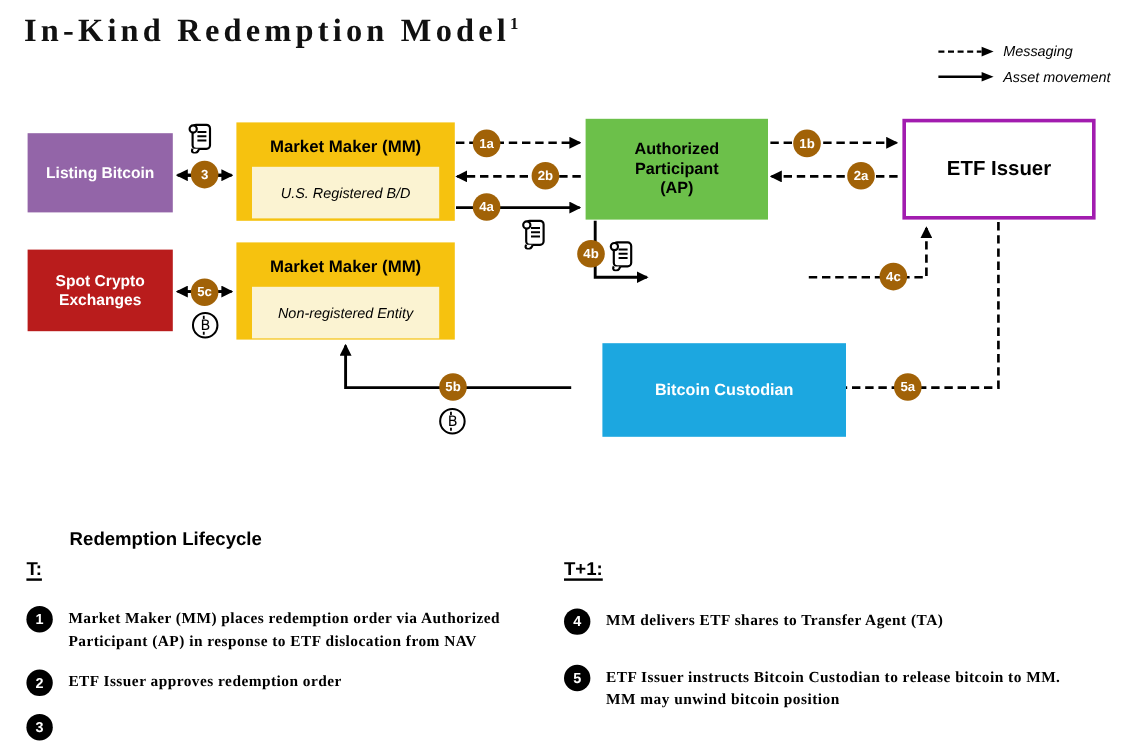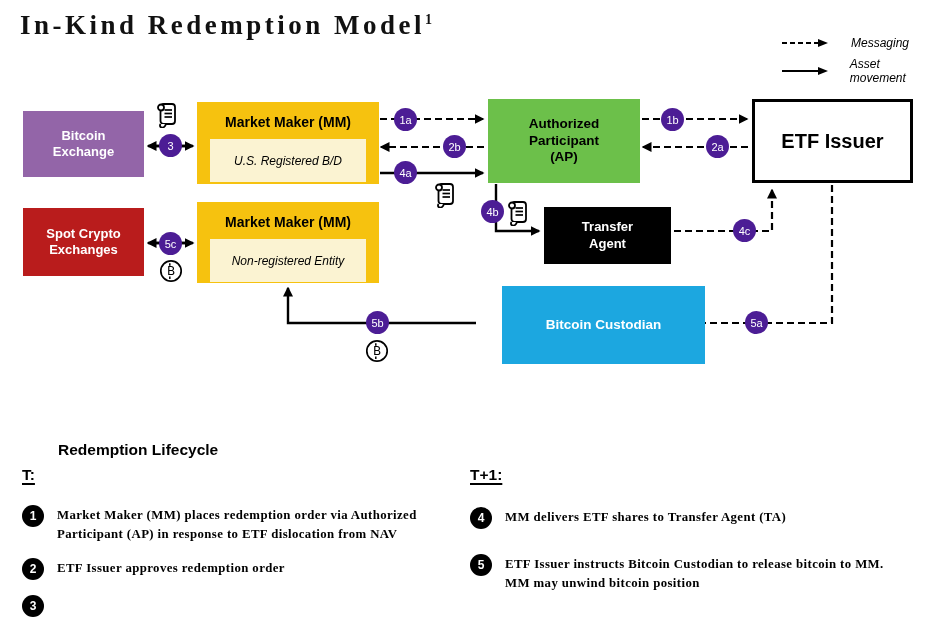--- a/index.html
+++ b/index.html
@@ -7,49 +7,49 @@
         font-family:"Liberation Sans",sans-serif;color:#000;}
 
   
   #title{position:absolute;left:20px;top:10px;margin:0;
          font-family:"Liberation Serif",serif;font-weight:600;
          font-size:27px;letter-spacing:3.5px;color:#111;}
   #title sup{font-size:14px;letter-spacing:0;}
 
   
   #legend{position:absolute;left:781px;top:36px;display:flex;flex-direction:column;gap:7px;}
-  .legend-row{display:flex;align-items:center;gap:22px;}
+  .legend-row{display:flex;align-items:center;gap:7px;}
   .legend-label{font-style:italic;font-size:12px;}
 
   
   .node{position:absolute;display:flex;align-items:center;justify-content:center;
         text-align:center;font-weight:bold;line-height:1.25;}
   #node-listing{left:23px;top:111px;width:121px;height:66px;background:#9365A8;color:#fff;font-size:13px;padding:0 14px;box-sizing:border-box;}
   #node-spot{left:23px;top:208px;width:121px;height:68px;background:#b91c1c;color:#fff;font-size:13px;padding:0 0;box-sizing:border-box;}
   .mm-box{position:absolute;width:182px;background:#F6C20F;box-sizing:border-box;text-align:center;}
   #node-mm1{left:197px;top:102px;height:82px;}
   #node-mm2{left:197px;top:202px;height:81px;}
   .mm-title{font-weight:bold;font-size:14px;margin-top:12px;}
   .mm-sub{position:absolute;left:13px;right:13px;top:37px;height:43px;background:#FBF3D2;
           display:flex;align-items:center;justify-content:center;
           font-style:italic;font-size:12px;font-weight:normal;}
   #node-ap{left:488px;top:99px;width:152px;height:84px;background:#6CC04A;color:#000;font-size:13.5px;padding:12px 26px;box-sizing:border-box;}
-  #node-etf{left:752px;top:99px;width:161px;height:84px;background:#fff;border:3px solid #000000;font-size:20px;box-sizing:border-box;}
+  #node-etf{left:752px;top:99px;width:161px;height:84px;background:#fff;border:3px solid #a21caf;font-size:17px;box-sizing:border-box;}
   #node-ta{left:544px;top:207px;width:127px;height:57px;background:#000;color:#fff;font-size:13px;padding:0 28px;box-sizing:border-box;}
   #node-btc{left:502px;top:286px;width:203px;height:78px;background:#1CA7E0;color:#fff;font-size:13.5px;}
 
   
   #arrows{position:absolute;left:0;top:0;pointer-events:none;}
   .ln{stroke:#000;fill:none;stroke-width:2.4px;}
   .dash{stroke-dasharray:7 4;stroke-width:2.2px;}
 
   
-  .badge{position:absolute;width:23px;height:23px;border-radius:50%;background:#4c1d95;color:#fff;
+  .badge{position:absolute;width:23px;height:23px;border-radius:50%;background:#a16207;color:#fff;
          display:flex;align-items:center;justify-content:center;
-         font-size:11px;font-weight:normal;z-index:5;}
+         font-size:11px;font-weight:bold;z-index:5;}
 
   .diagram-icon{position:absolute;z-index:4;}
 
   
   #rl-heading{position:absolute;left:22px;top:441px;font-size:15.5px;font-weight:bold;margin-left:36px;}
   .t-label{position:absolute;font-size:15.5px;font-weight:bold;
            text-decoration:underline;text-underline-offset:3px;text-decoration-thickness:2px;}
   #t-label{left:22px;top:466px;}
   #t1-label{left:470px;top:466px;}
   .steps{position:absolute;display:flex;flex-direction:column;}
@@ -117,21 +117,21 @@
     <path class="ln dash" d="M748,147 H643" marker-end="url(#ah)"></path>
     <path class="ln" d="M496,184 V231 H539" marker-end="url(#ah)"></path>
     <path class="ln dash" d="M674,231 H772 V190" marker-end="url(#ah)"></path>
     <path class="ln dash" d="M832,185 V323 H686" marker-end="url(#ah)"></path>
     <path class="ln" d="M476,323 H288 V288" marker-end="url(#ah)"></path>
     <path class="ln" d="M152,243 H193" marker-end="url(#ah)"></path>
     <path class="ln" d="M190,243 H148" marker-end="url(#ah)"></path>
   </svg>
 
   <div class="node" id="node-listing">
-    <span>Bitcoin Exchange</span>
+    <span>Listing Bitcoin</span>
   </div>
 
   <div class="mm-box" id="node-mm1">
     <div class="mm-title">Market Maker (MM)</div>
     <div class="mm-sub">U.S. Registered B/D</div>
   </div>
 
   <div class="node" id="node-ap">
     <span>Authorized Participant (AP)</span>
   </div>
@@ -142,23 +142,20 @@
 
   <div class="node" id="node-spot">
     <span>Spot Crypto Exchanges</span>
   </div>
 
   <div class="mm-box" id="node-mm2">
     <div class="mm-title">Market Maker (MM)</div>
     <div class="mm-sub">Non-registered Entity</div>
   </div>
 
-  <div class="node" id="node-ta">
-    <span>Transfer Agent</span>
-  </div>
 
   <div class="node" id="node-btc">
     <span>Bitcoin Custodian</span>
   </div>
 
   <div class="badge" style="left:394px;top:108px">1a</div>
   <div class="badge" style="left:443px;top:135px">2b</div>
   <div class="badge" style="left:394px;top:161px">4a</div>
   <div class="badge" style="left:159px;top:134px">3</div>
   <div class="badge" style="left:661px;top:108px">1b</div>

